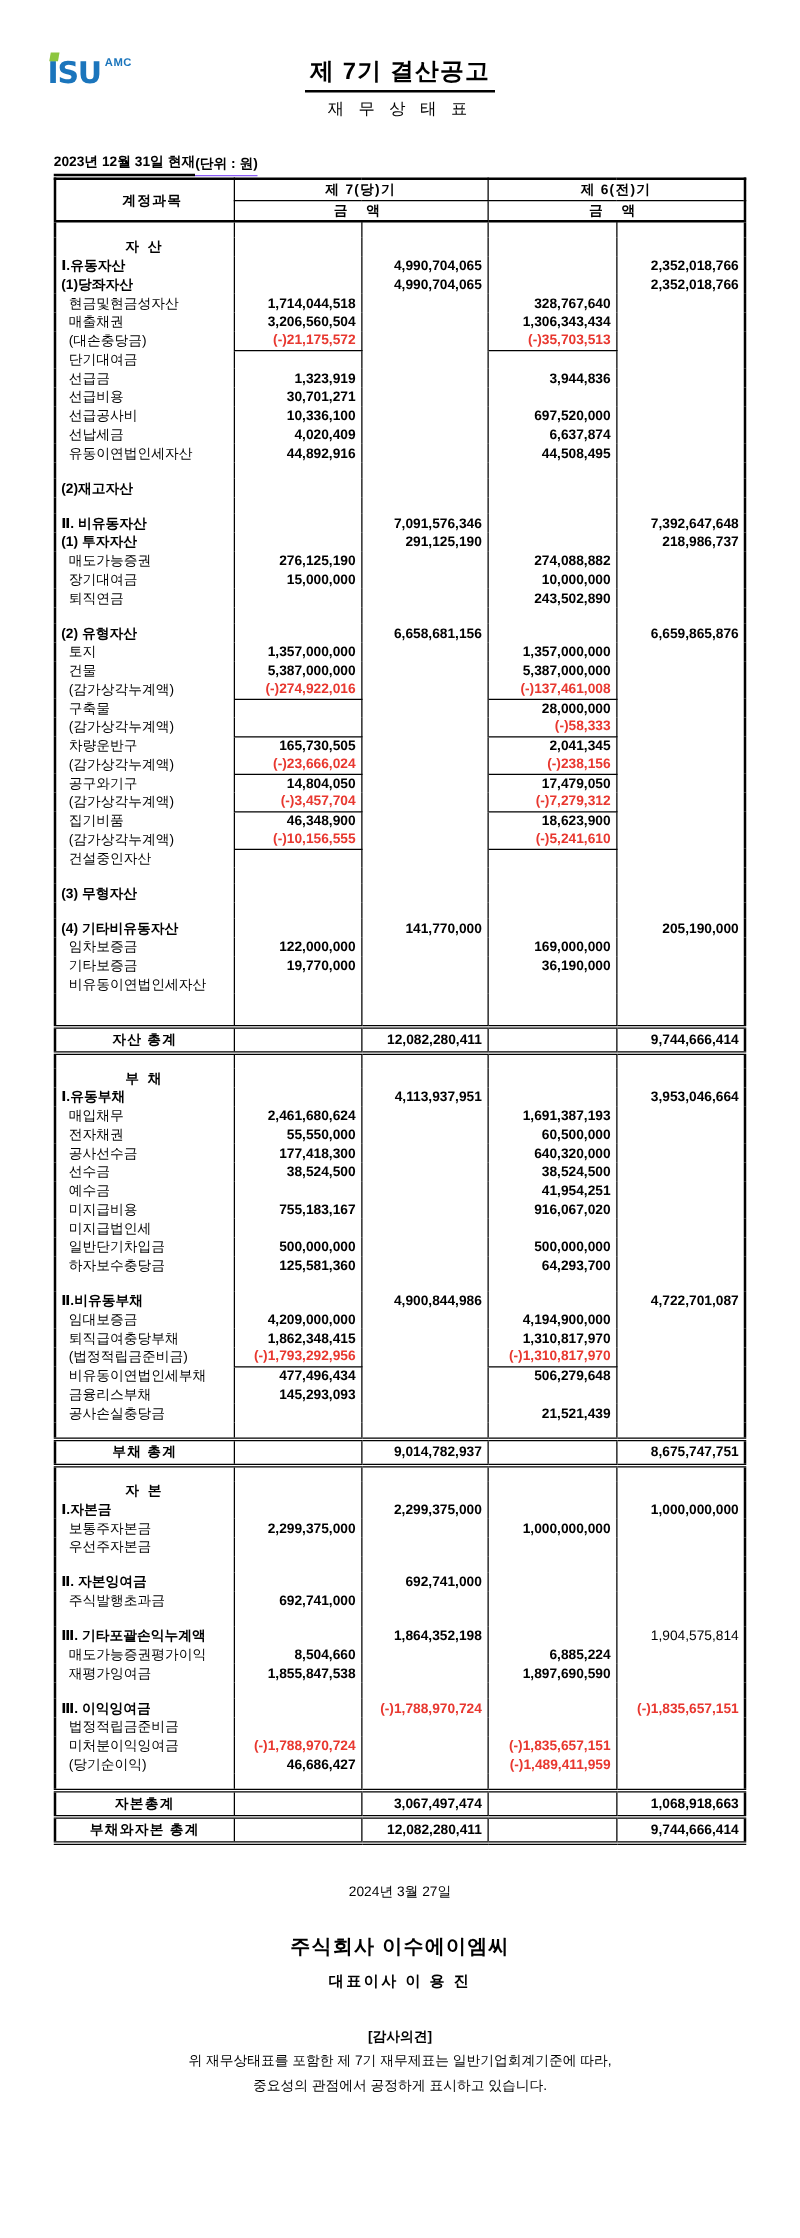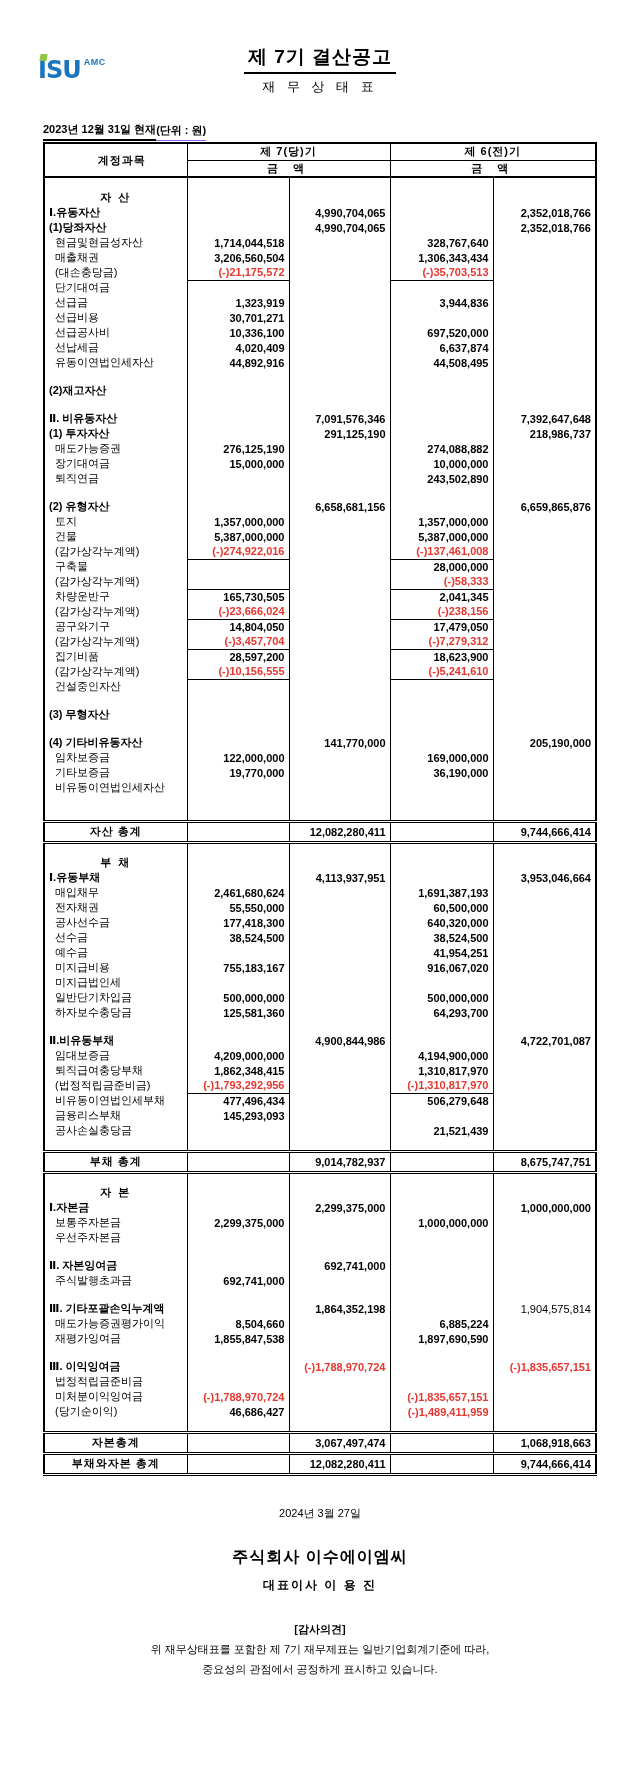--- a/index.html
+++ b/index.html
@@ -9,21 +9,21 @@
   }
   *{box-sizing:border-box;}
   html,body{margin:0;padding:0;}
   body{
     width:640px;height:1790px;background:#ffffff;color:#000;
     font-family:"Liberation Sans","DejaVu Sans",sans-serif;
     position:relative;overflow:hidden;
   }
   
   .doc-header{position:relative;margin-top:44px;height:58px;}
-  .logo{position:absolute;left:38px;top:12px;white-space:nowrap;}
+  .logo{position:absolute;left:38px;top:0;white-space:nowrap;}
   .logo-dot{position:absolute;left:2px;top:-2px;width:7px;height:7px;background:var(--logo-green);transform:skewX(-10deg);}
   .logo-isu{color:var(--logo-blue);font-weight:bold;font-size:24px;letter-spacing:-1px;font-family:"DejaVu Sans",sans-serif;}
   .logo-amc{color:var(--logo-blue);font-weight:bold;font-size:9px;vertical-align:13px;margin-left:3px;letter-spacing:.5px;}
   .title-wrap{text-align:center;}
   .main-title{display:inline-block;font-size:19px;font-weight:bold;letter-spacing:1px;border-bottom:2px solid #000;padding:0 4px 2px 4px;}
   .sub-title{font-size:13px;margin-top:4px;letter-spacing:4px;}
   
   .meta-row{width:552px;margin:20px 0 0 43px;display:flex;align-items:flex-end;font-size:11px;font-weight:bold;}
   .as-of{border-bottom:2px solid #000;padding-bottom:2px;}
   .unit{border-bottom:1px solid #8b5cf6;padding-bottom:2px;}
@@ -310,21 +310,21 @@
       </tr>
       <tr class="item ul">
         <td class="acct">(감가상각누계액)</td>
         <td class="num d7 red">(-)3,457,704</td>
         <td class="num t7"></td>
         <td class="num d6 red">(-)7,279,312</td>
         <td class="num t6"></td>
       </tr>
       <tr class="item">
         <td class="acct">집기비품</td>
-        <td class="num d7">28,597,200</td>
+        <td class="num d7">46,348,900</td>
         <td class="num t7"></td>
         <td class="num d6">18,623,900</td>
         <td class="num t6"></td>
       </tr>
       <tr class="item ul">
         <td class="acct">(감가상각누계액)</td>
         <td class="num d7 red">(-)10,156,555</td>
         <td class="num t7"></td>
         <td class="num d6 red">(-)5,241,610</td>
         <td class="num t6"></td>

